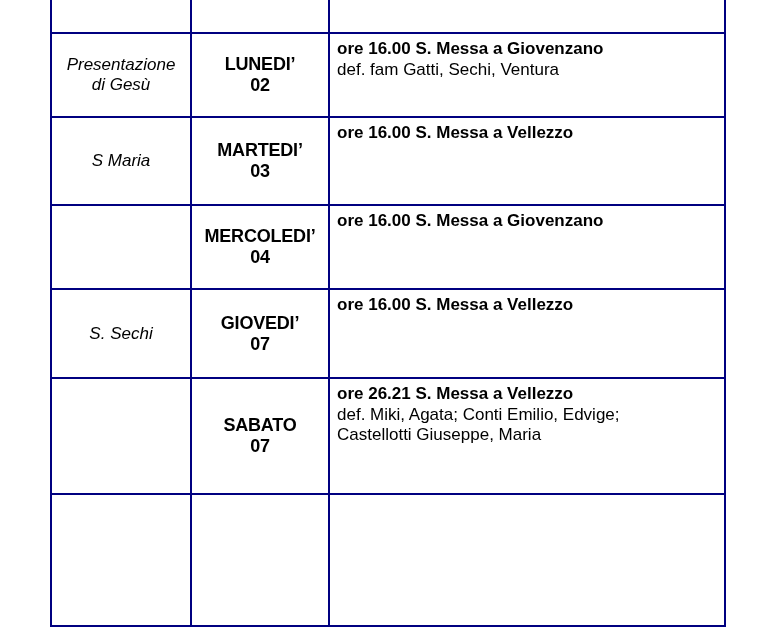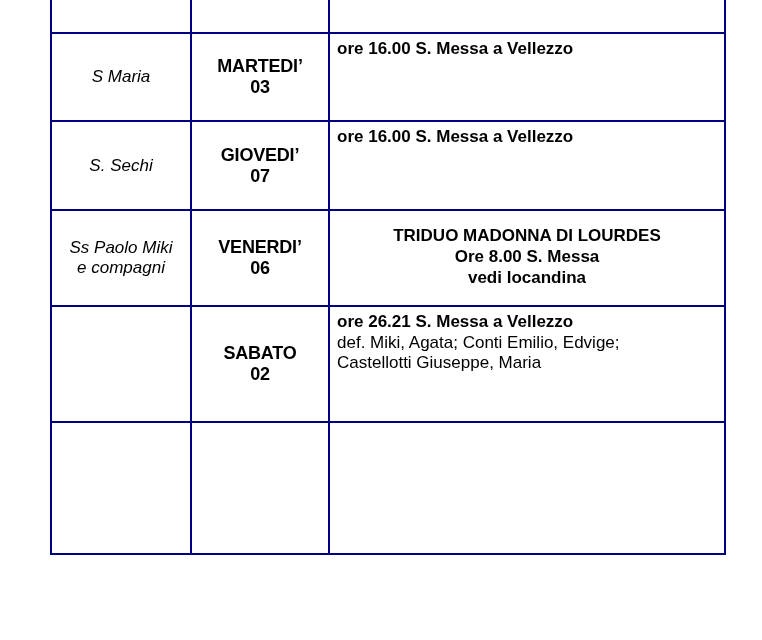--- a/index.html
+++ b/index.html
@@ -116,77 +116,90 @@
             
           </td>
           <td class="c-day">
             
           </td>
           <td class="c-info">
             
           </td>
         </tr>
 
+        <tr class="r-02">
+          <td class="c-saint">
+            <div class="saint">Presentazione
+di Gesù</div>
+          </td>
+          <td class="c-day">
+            <div class="day">LUNEDI’
+02</div>
+          </td>
+          <td class="c-info">
+            <div class="info">
+              <span class="line bold">ore 16.00 S. Messa a Giovenzano</span>
+              <span class="line">def. fam Gatti, Sechi, Ventura</span>
+            </div>
+          </td>
+        </tr>
 
         <tr class="r-03">
           <td class="c-saint">
             <div class="saint">S Maria</div>
           </td>
           <td class="c-day">
             <div class="day">MARTEDI’
 03</div>
           </td>
           <td class="c-info">
             <div class="info">
               <span class="line bold">ore 16.00 S. Messa a Vellezzo</span>
             </div>
           </td>
         </tr>
 
+        <tr class="r-04">
+          <td class="c-saint">
+            <div class="saint"></div>
+          </td>
+          <td class="c-day">
+            <div class="day">MERCOLEDI’
+04</div>
+          </td>
+          <td class="c-info">
+            <div class="info">
+              <span class="line bold">ore 16.00 S. Messa a Giovenzano</span>
+            </div>
+          </td>
+        </tr>
 
         <tr class="r-05">
           <td class="c-saint">
             <div class="saint">S. Sechi</div>
           </td>
           <td class="c-day">
             <div class="day">GIOVEDI’
 07</div>
           </td>
           <td class="c-info">
             <div class="info">
               <span class="line bold">ore 16.00 S. Messa a Vellezzo</span>
             </div>
           </td>
         </tr>
 
-        <tr class="r-06">
-          <td class="c-saint">
-            <div class="saint">Ss Paolo Miki
-e compagni</div>
-          </td>
-          <td class="c-day">
-            <div class="day">VENERDI’
-06</div>
-          </td>
-          <td class="c-info">
-            <div class="info center">
-              <span class="line">TRIDUO MADONNA DI LOURDES</span>
-              <span class="line">Ore 8.00 S. Messa</span>
-              <span class="line">vedi locandina</span>
-            </div>
-          </td>
-        </tr>
 
         <tr class="r-07">
           <td class="c-saint">
             <div class="saint"></div>
           </td>
           <td class="c-day">
             <div class="day">SABATO
-02</div>
+07</div>
           </td>
           <td class="c-info">
             <div class="info">
               <span class="line bold">ore 26.21 S. Messa a Vellezzo</span>
               <span class="line">def. Miki, Agata; Conti Emilio, Edvige;
 Castellotti Giuseppe, Maria</span>
             </div>
           </td>
         </tr>
 

